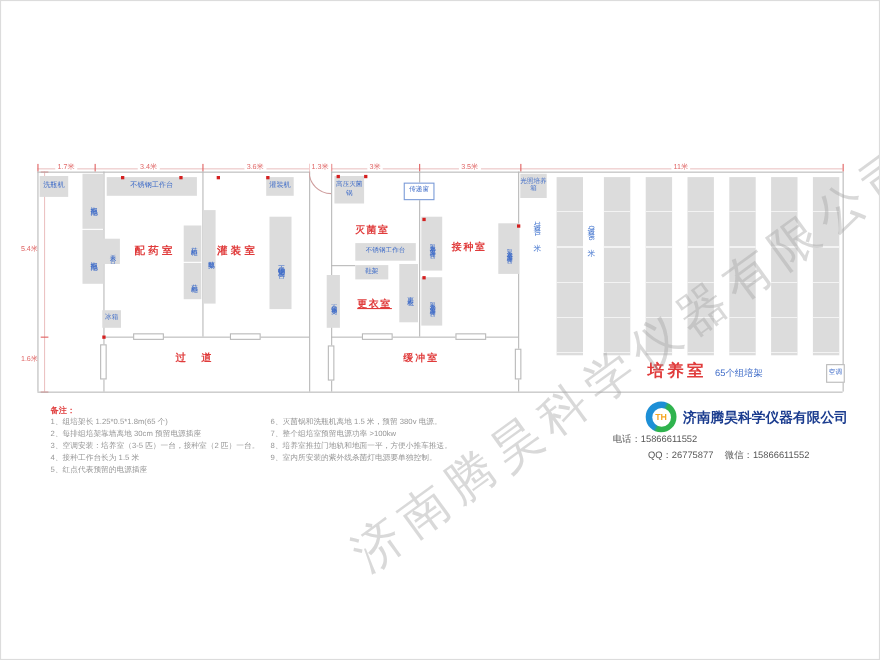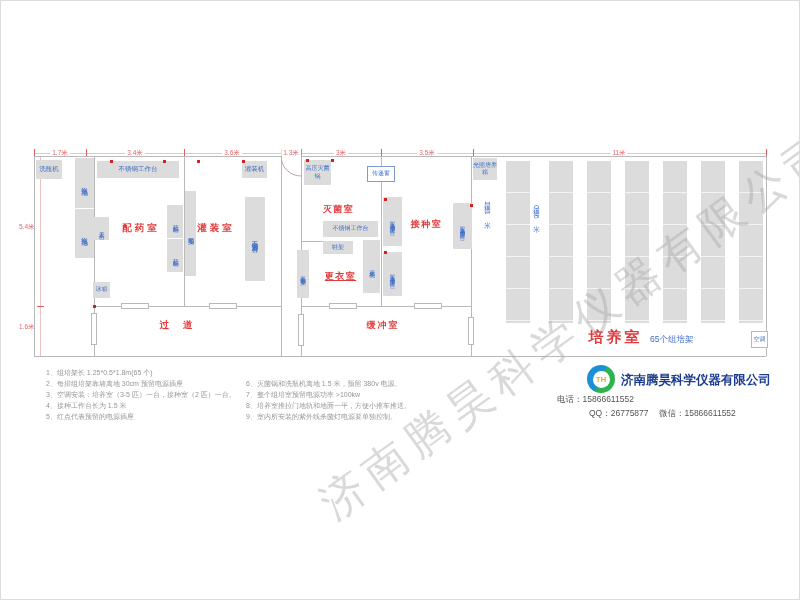--- a/index.html
+++ b/index.html
@@ -190,20 +190,21 @@
   <div class="dot" style="left:196px;top:159px;"></div>
   <div class="dot" style="left:241px;top:159px;"></div>
   <div class="dot" style="left:305px;top:158px;"></div>
   <div class="dot" style="left:330px;top:158px;"></div>
   <div class="dot" style="left:383px;top:197px;"></div>
   <div class="dot" style="left:383px;top:250px;"></div>
   <div class="dot" style="left:469px;top:203px;"></div>
   <div class="dot" style="left:92px;top:304px;"></div>
 
   <div class="company" style="left:45px;top:366px;">
+    <div class="noteh">备注：</div>
     <div class="note">1、组培架长 1.25*0.5*1.8m(65 个)</div>
     <div class="note">2、每排组培架靠墙离地 30cm 预留电源插座</div>
     <div class="note">3、空调安装：培养室（3-5 匹）一台，接种室（2 匹）一台。</div>
     <div class="note">4、接种工作台长为 1.5 米</div>
     <div class="note">5、红点代表预留的电源插座</div>
   </div>
   <div class="company" style="left:245px;top:377px;">
     <div class="note">6、灭菌锅和洗瓶机离地 1.5 米，预留 380v 电源。</div>
     <div class="note">7、整个组培室预留电源功率 &gt;100kw</div>
     <div class="note">8、培养室推拉门地轨和地面一平，方便小推车推送。</div>

